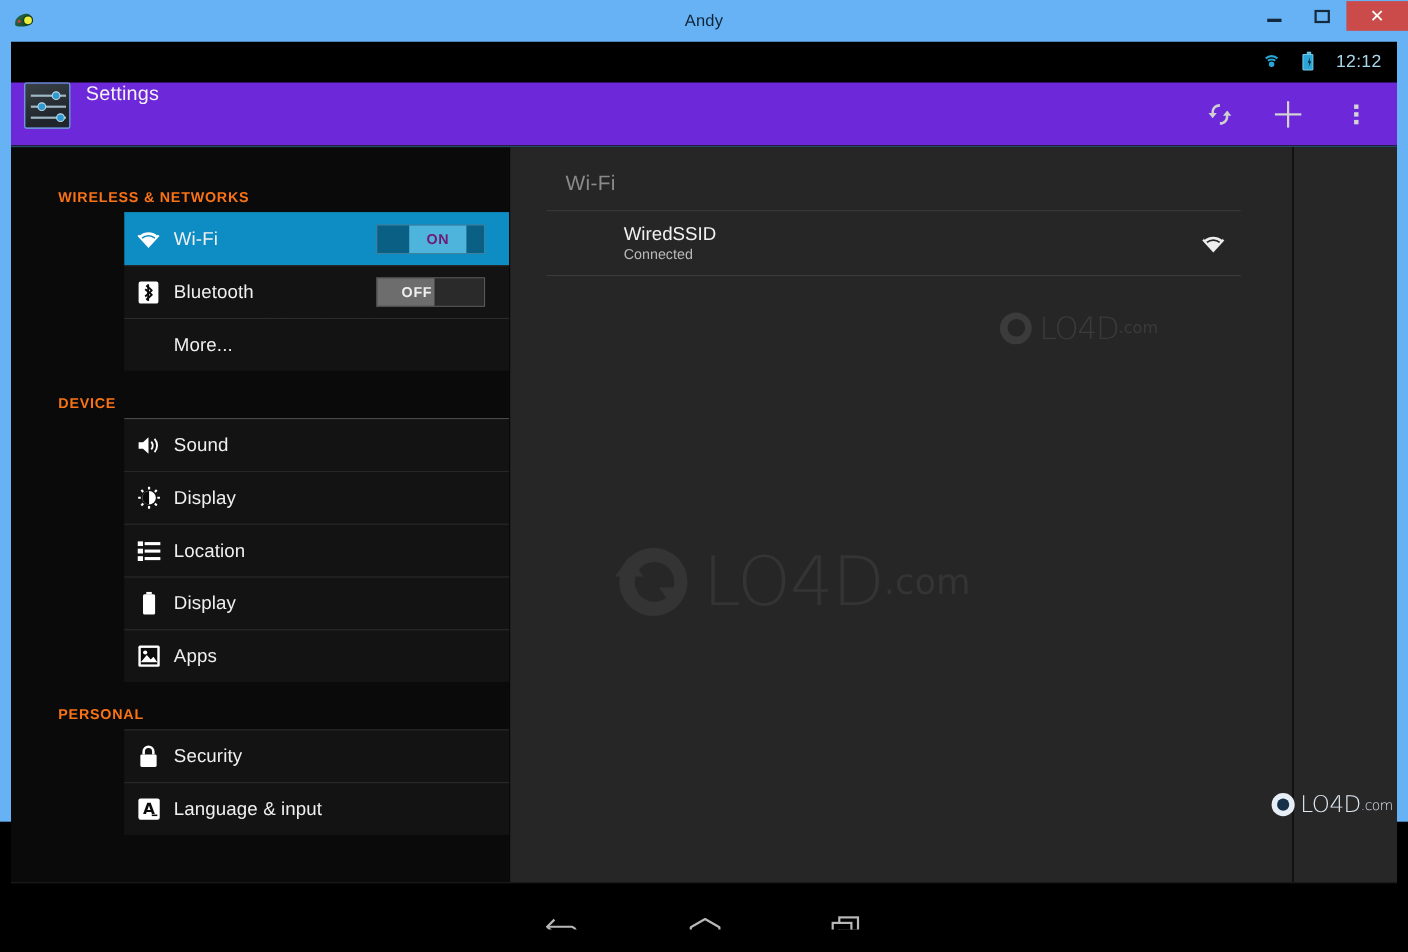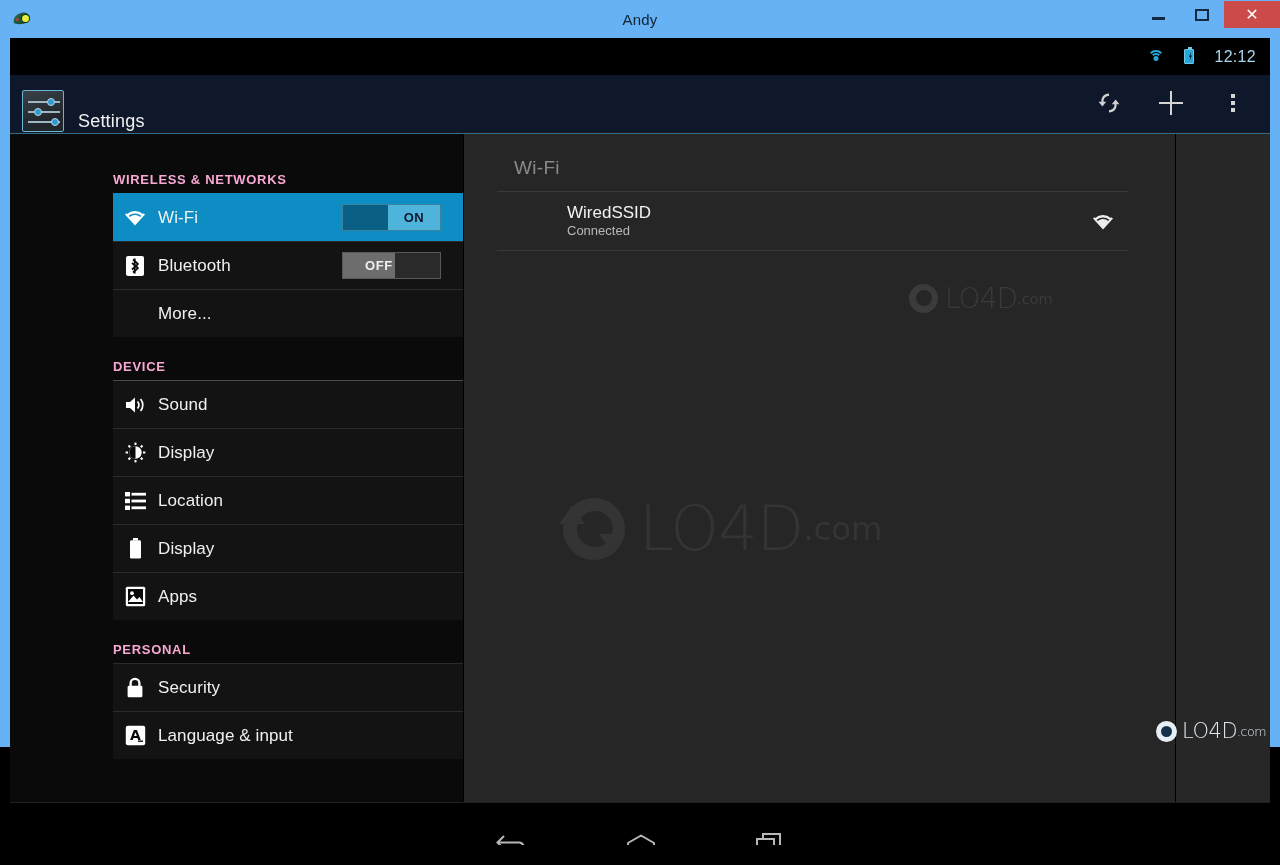--- a/index.html
+++ b/index.html
@@ -161,23 +161,23 @@
     left: 3px; top: 2px;
     width: 4px; height: 9px;
     background: #0b2b38;
     clip-path: polygon(60% 0, 10% 55%, 45% 55%, 30% 100%, 90% 40%, 52% 40%);
   }
 
   
   #actionbar {
     position: relative;
     height: 58px;
-    background: #0f172a;
-    display: flex;
-    align-items: flex-end;
+    background: #6d28d9;
+    display: flex;
+    align-items: flex-start;
     border-bottom: 1px solid #1b1b1b;
   }
   #settings-icon {
     width: 42px; height: 42px;
     margin-left: 12px;
     background: linear-gradient(160deg, #3a4248 0%, #20262b 70%);
     border: 1px solid #6ab3d6;
     border-radius: 2px;
     position: relative;
     flex: none;
@@ -251,25 +251,25 @@
 
   
   #sidebar {
     width: 453px;
     background: #0a0a0a;
     position: relative;
     flex: none;
     overflow: hidden;
   }
   .sec-header {
-    color: #f9a8d4;
+    color: #f97316;
     font-size: 13px;
     font-weight: bold;
     letter-spacing: .7px;
-    padding: 0 0 6px 103px;
+    padding: 0 0 6px 43px;
     position: relative;
   }
   .list-row {
     position: relative;
     height: 48px;
     display: flex;
     align-items: center;
     margin-left: 103px;
     border-top: 1px solid #2b2b2b;
     background: #131313;
@@ -315,23 +315,23 @@
     width: 52px; height: 25px;
     display: flex;
     align-items: center;
     justify-content: center;
     font-size: 13px;
     font-weight: bold;
     letter-spacing: .6px;
   }
   .toggle.on .track { background: #0a5f85; }
   .toggle.on .knob {
-    right: 1px;
+    right: 17px;
     background: #4fb4dc;
-    color: #0f172a;
+    color: #701a75;
   }
   .toggle.off .track { background: #2a2a2a; }
   .toggle.off .knob {
     left: 1px;
     background: #6d6d6d;
     color: #efefef;
     padding-left: 20px;
   }
 
   

